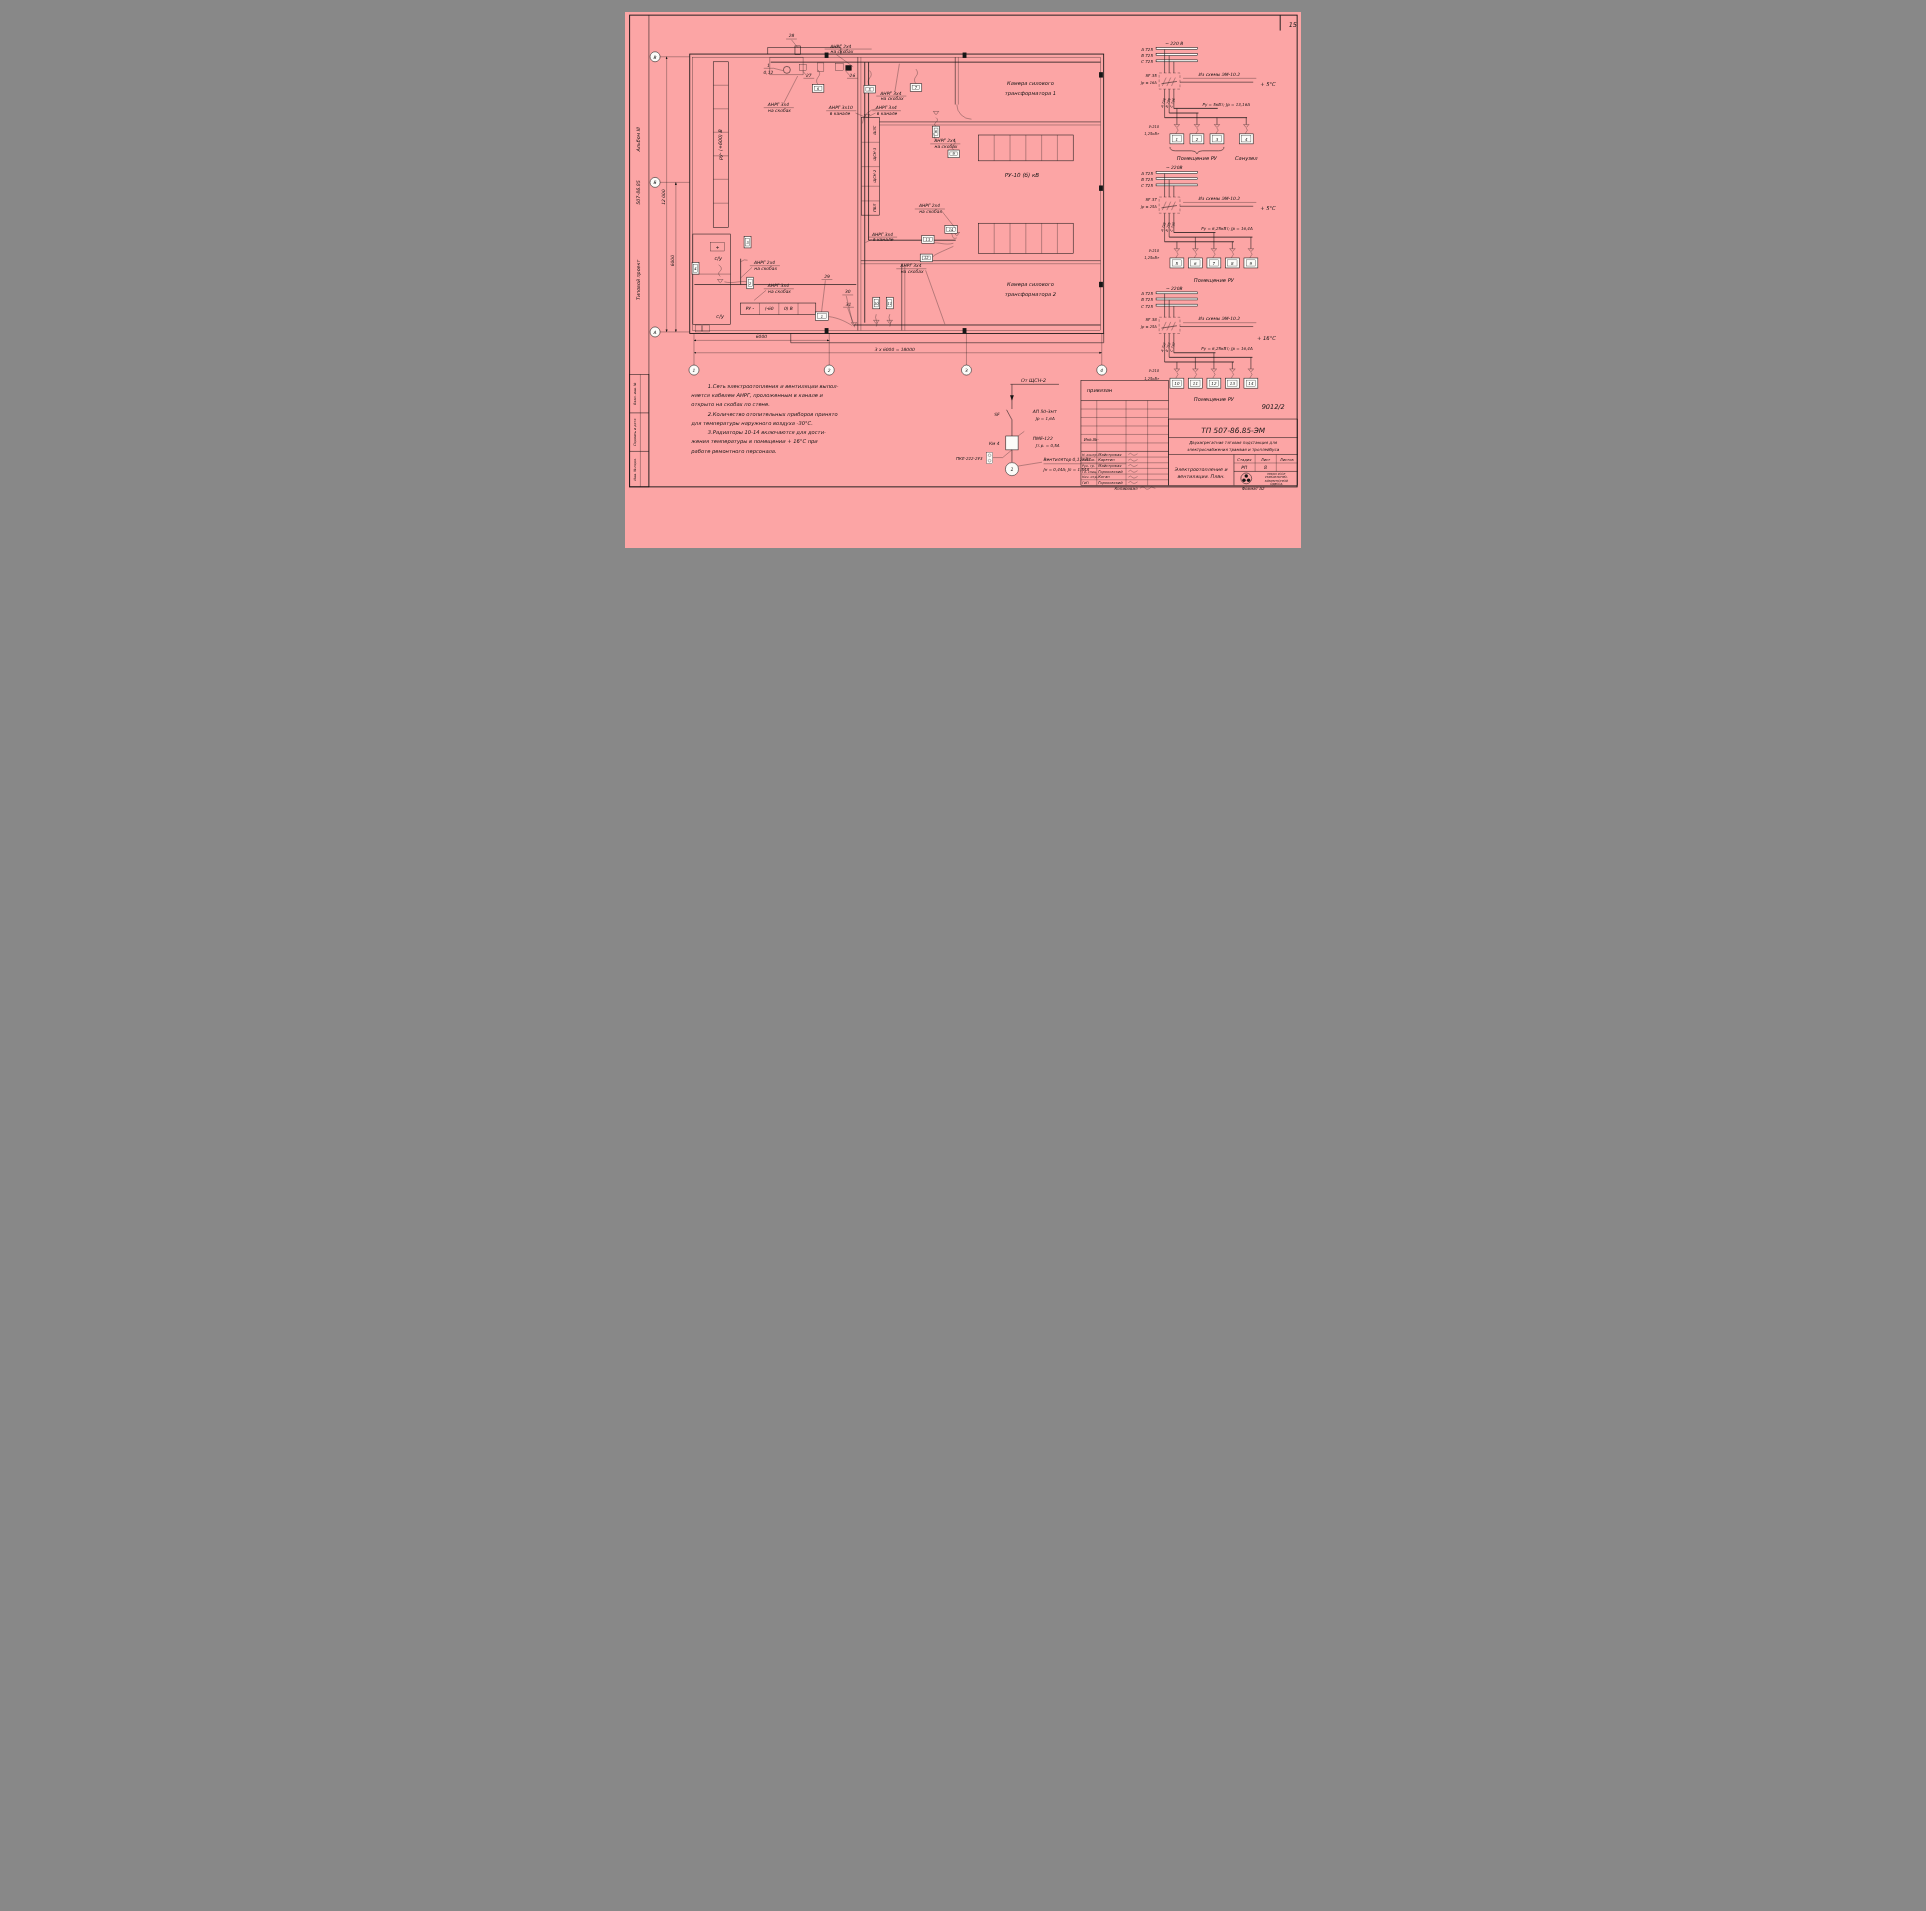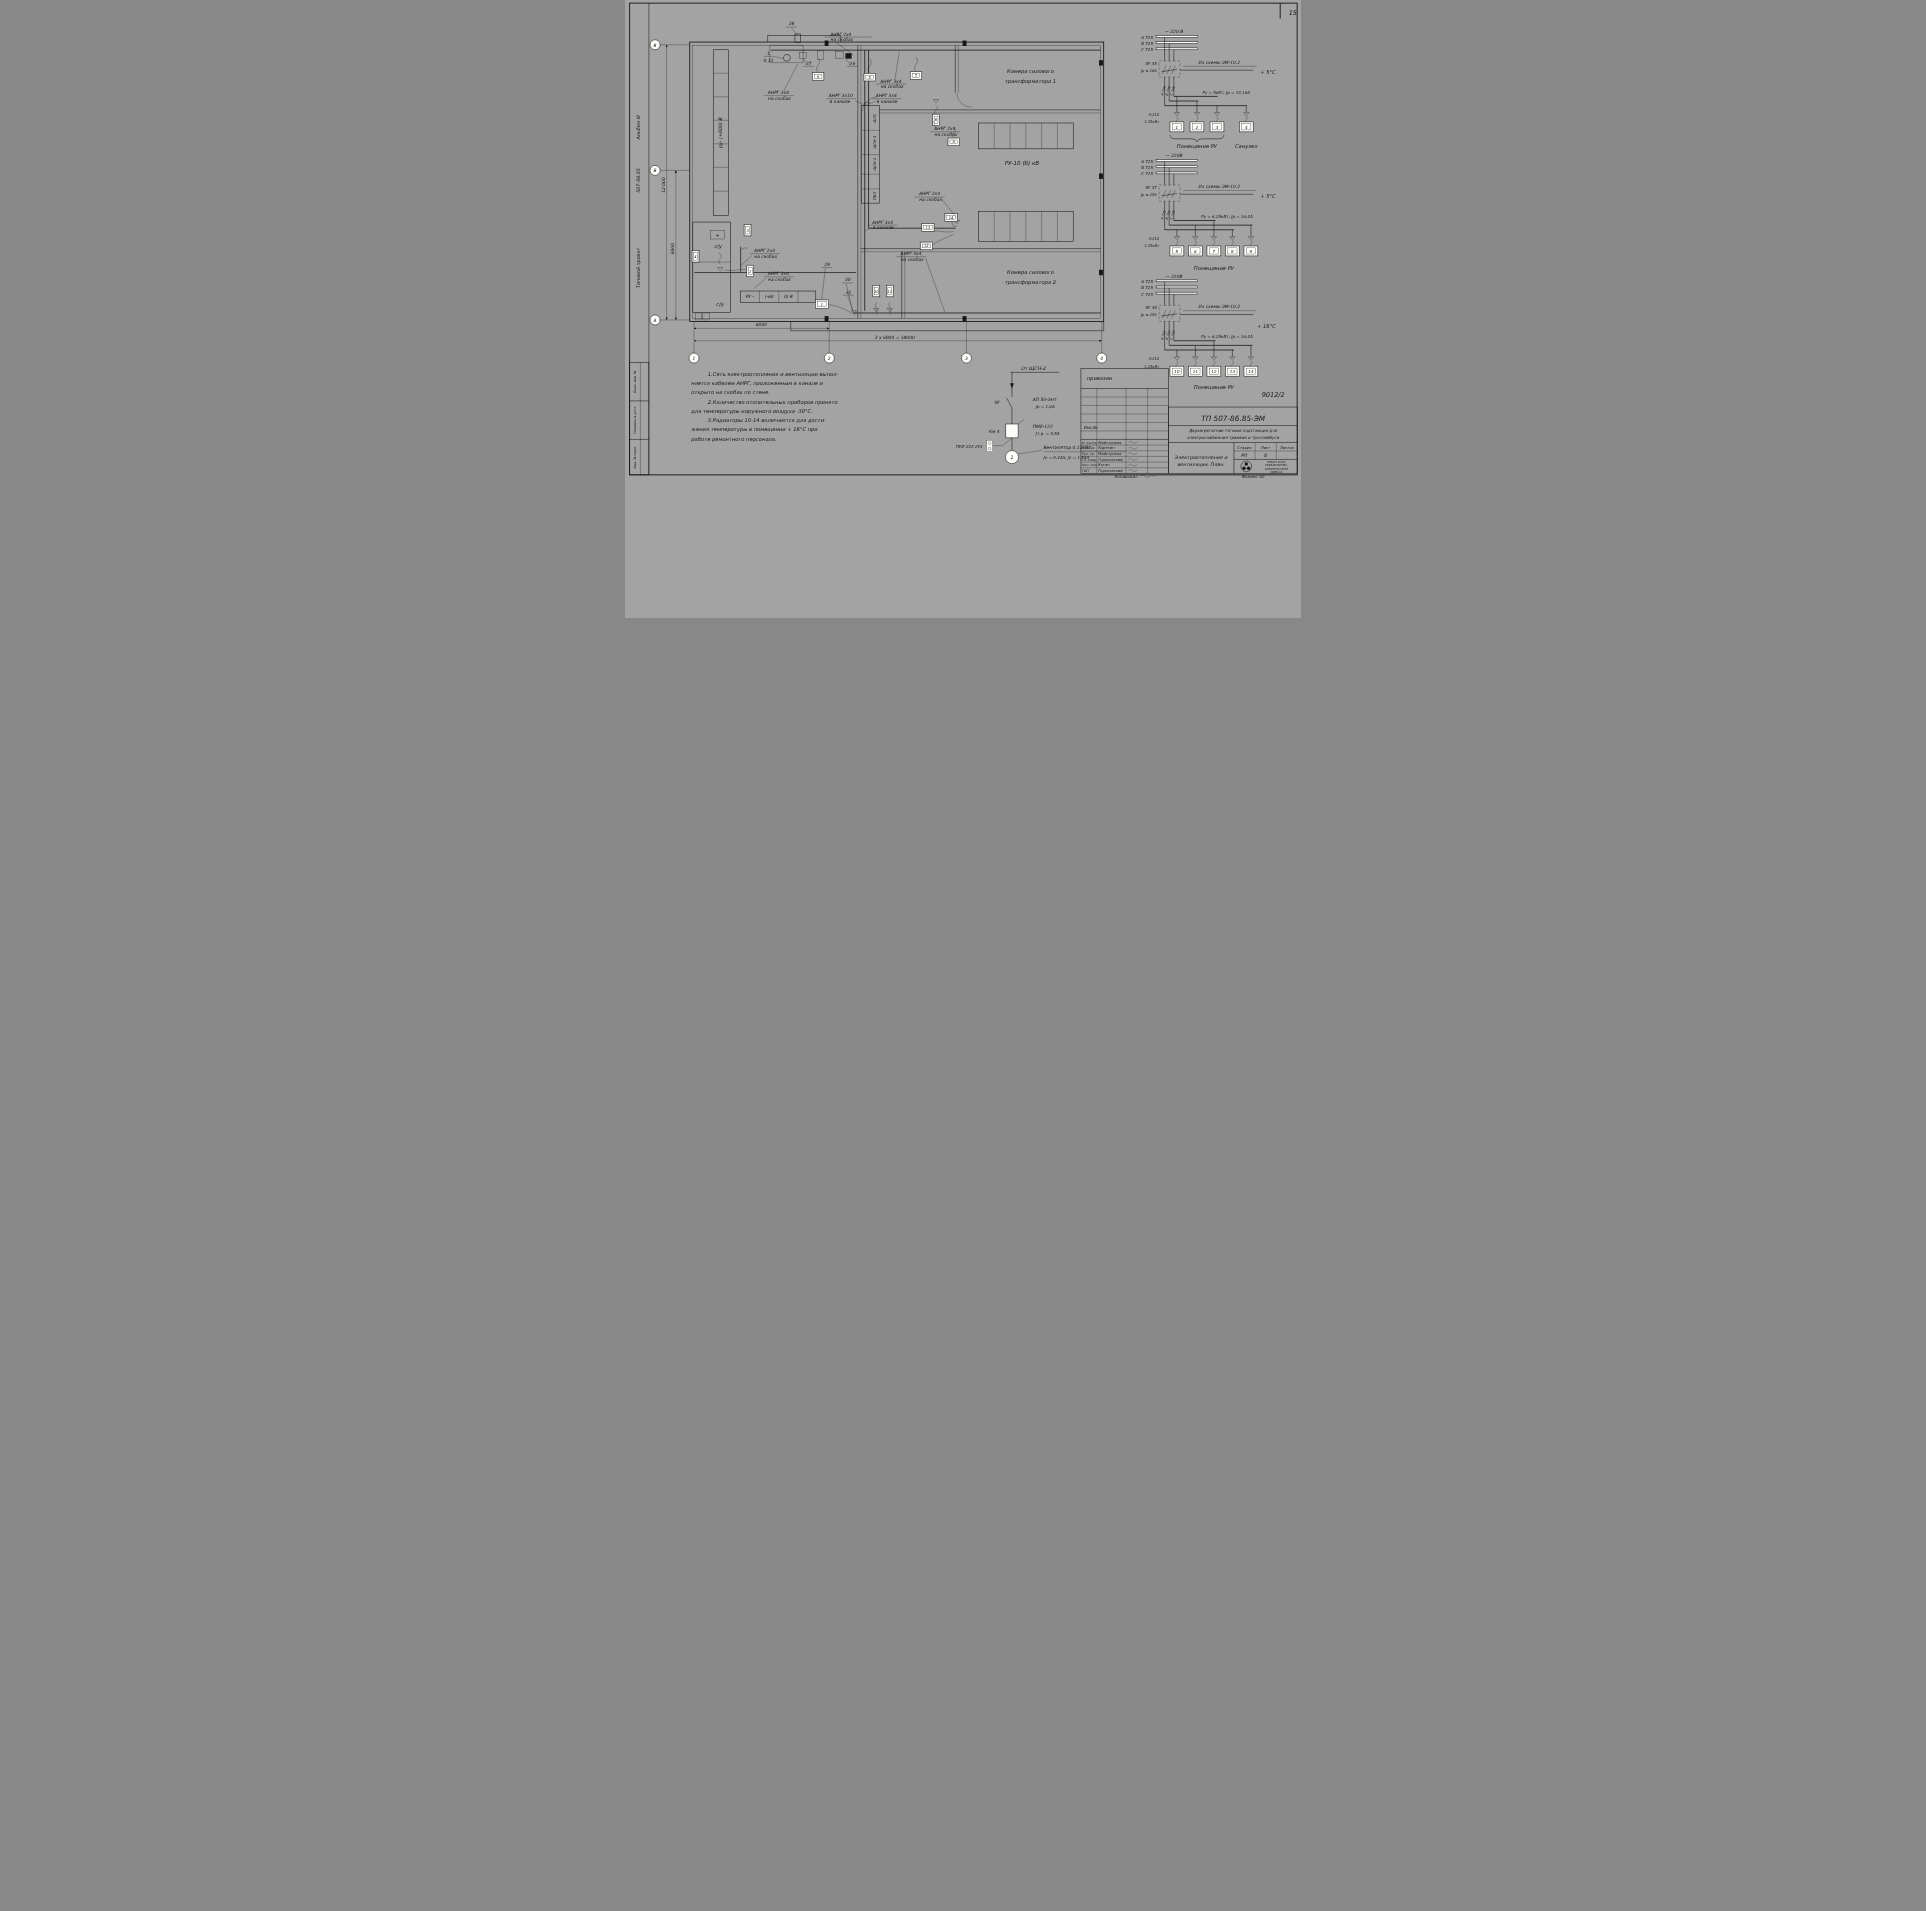--- a/index.html
+++ b/index.html
@@ -1,16 +1,16 @@
 <!DOCTYPE html>
 <html style="font-size:6.2px"><head>
 <meta charset="utf-8">
 <style>
   html,body{margin:0;padding:0;background:#888;}
-  #paper{position:relative;width:676px;height:618px;background:#a3a3a3;margin:0 auto;
+  #paper{position:relative;width:676px;height:536px;background:#fca5a5;margin:12px auto;
          font-family:"DejaVu Sans",sans-serif;}
   svg{position:absolute;left:0;top:0;}
   svg text{font-family:"DejaVu Sans",sans-serif;font-style:italic;fill:#161616;}
   .ln{stroke:#161616;fill:none;}
   .thick{stroke-width:2.4;}
   .med{stroke-width:1.4;}
   .thin{stroke-width:0.8;}
   .dash{stroke-dasharray:7 5;}
   .box{fill:#fbfbf8;stroke:#161616;}
   .blk{fill:#161616;stroke:none;}

